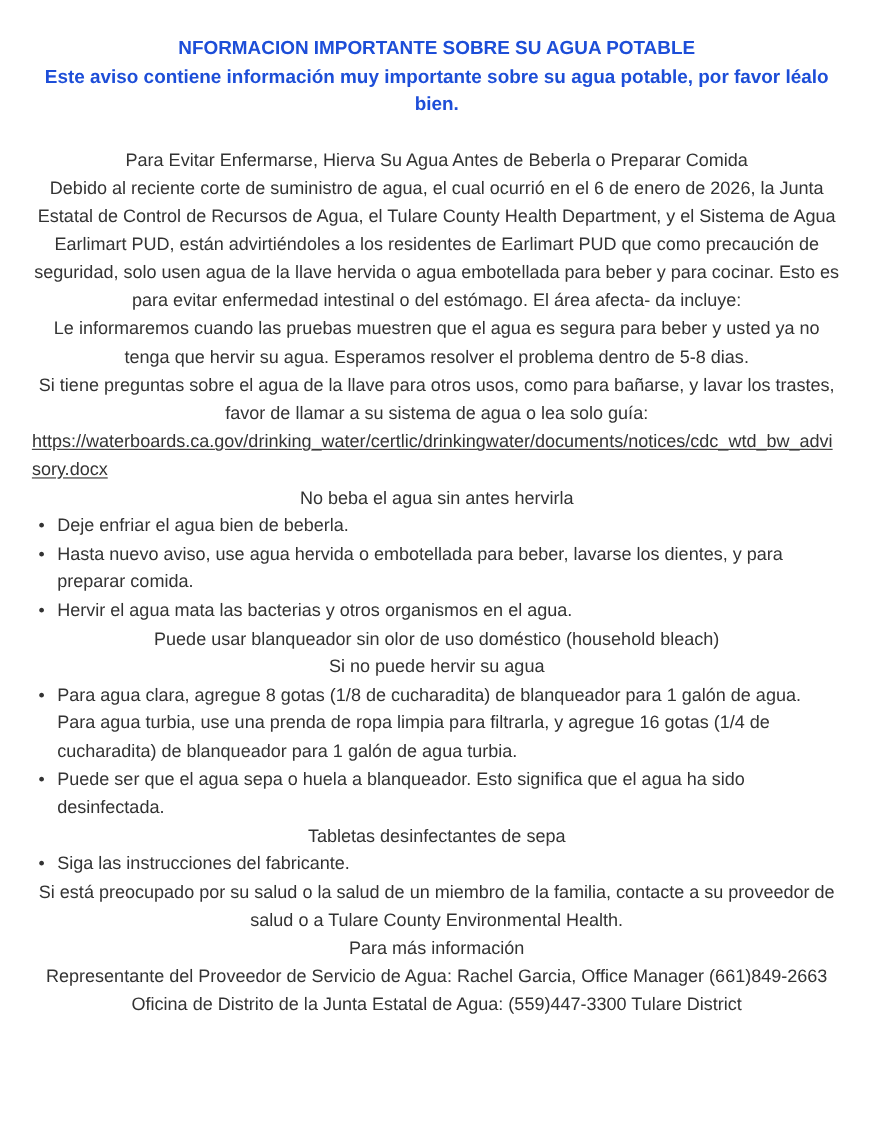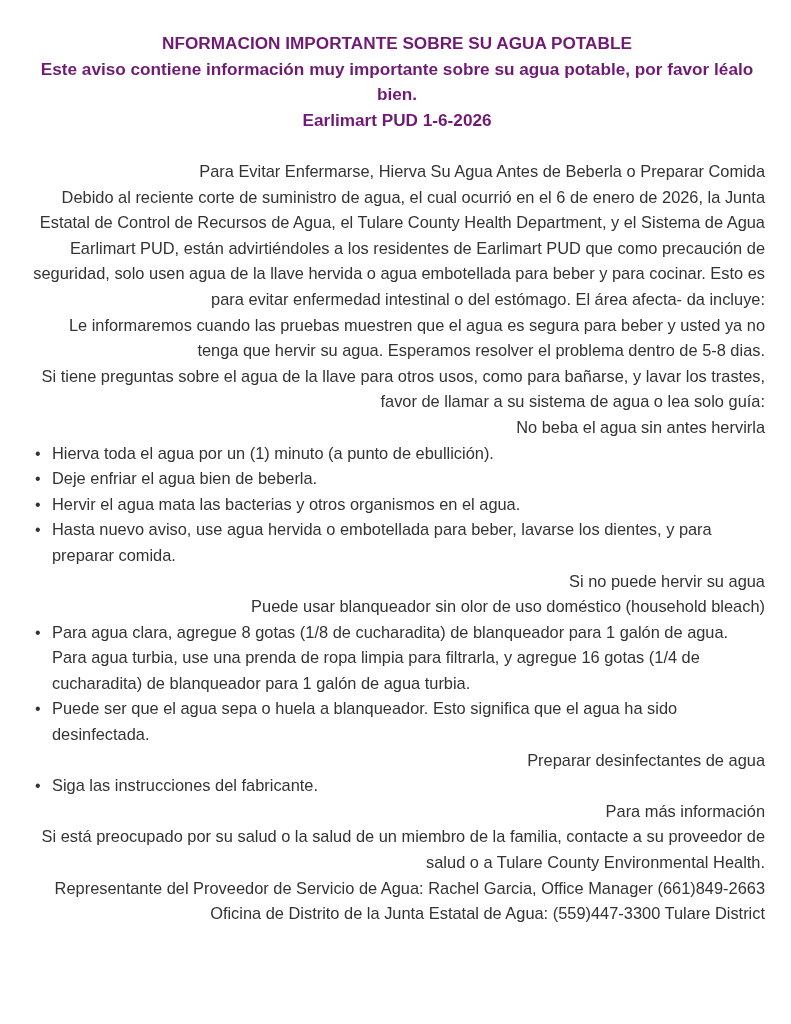--- a/index.html
+++ b/index.html
@@ -22,21 +22,21 @@
     height: 1024px;
     box-sizing: border-box;
     padding: 31px 26px 0 29px;
     background: #ffffff;
     position: relative;
   }
 
   
   .doc-header {
     text-align: center;
-    color: #701a75;
+    color: #1d4ed8;
     font-weight: bold;
     font-size: 17.2px;
     line-height: 25.5px;
     margin: 0 0 0 0;
     padding: 0 6px;
   }
   .doc-header .hline {
     display: block;
   }
   .header-spacer {
@@ -45,21 +45,21 @@
 
   
   .body-block {
     font-size: 16.4px;
     line-height: 25.6px;
     color: #333333;
   }
   .para {
     margin: 0;
     padding: 0;
-    text-align: right;
+    text-align: center;
   }
   .lead {
     margin: 0;
   }
 
   
   .url-line {
     margin: 0;
     word-break: break-all;
     overflow-wrap: anywhere;
@@ -97,56 +97,55 @@
   .w-bullet { max-width: 714px; }
 </style>
 </head>
 <body>
 
 <div class="page">
 
   <div class="doc-header">
     <span class="hline">NFORMACION IMPORTANTE SOBRE SU AGUA POTABLE</span>
     <span class="hline">Este aviso contiene información muy importante sobre su agua potable, por favor léalo bien.</span>
-    <span class="hline">Earlimart PUD 1-6-2026</span>
   </div>
 
   <div class="header-spacer"></div>
 
   <div class="body-block">
 
     <p class="para lead w-narrow">Para Evitar Enfermarse, Hierva Su Agua Antes de Beberla o Preparar Comida</p>
 
     <p class="para w-narrow">Debido al reciente corte de suministro de agua, el cual ocurrió en el 6 de enero de 2026, la Junta Estatal de Control de Recursos de Agua, el Tulare County Health Department, y el Sistema de Agua Earlimart PUD, están advirtiéndoles a los residentes de Earlimart PUD que como precaución de seguridad, solo usen agua de la llave hervida o agua embotellada para beber y para cocinar. Esto es para evitar enfermedad intestinal o del estómago. El área afecta- da incluye:</p>
 
     <p class="para w-narrow">Le informaremos cuando las pruebas muestren que el agua es segura para beber y usted ya no tenga que hervir su agua. Esperamos resolver el problema dentro de 5-8 dias.</p>
 
     <p class="para w-narrow">Si tiene preguntas sobre el agua de la llave para otros usos, como para bañarse, y lavar los trastes, favor de llamar a su sistema de agua o lea solo guía:</p>
 
+    <p class="url-line"><a class="url-link" href="#">https://waterboards.ca.gov/drinking_water/certlic/drinkingwater/documents/notices/cdc_wtd_bw_advisory.docx</a></p>
 
     <p class="para">No beba el agua sin antes hervirla</p>
     <ul class="bullets">
-      <li class="w-bullet">Hierva toda el agua por un (1) minuto (a punto de ebullición).</li>
       <li class="w-bullet">Deje enfriar el agua bien de beberla.</li>
+      <li class="w-bullet">Hasta nuevo aviso, use agua hervida o embotellada para beber, lavarse los dientes, y para preparar comida.</li>
       <li class="w-bullet">Hervir el agua mata las bacterias y otros organismos en el agua.</li>
-      <li class="w-bullet">Hasta nuevo aviso, use agua hervida o embotellada para beber, lavarse los dientes, y para preparar comida.</li>
     </ul>
 
+    <p class="para">Puede usar blanqueador sin olor de uso doméstico (household bleach)</p>
     <p class="para">Si no puede hervir su agua</p>
-    <p class="para">Puede usar blanqueador sin olor de uso doméstico (household bleach)</p>
     <ul class="bullets">
       <li class="w-bullet">Para agua clara, agregue 8 gotas (1/8 de cucharadita) de blanqueador para 1 galón de agua. Para agua turbia, use una prenda de ropa limpia para filtrarla, y agregue 16 gotas (1/4 de cucharadita) de blanqueador para 1 galón de agua turbia.</li>
       <li class="w-bullet">Puede ser que el agua sepa o huela a blanqueador. Esto significa que el agua ha sido desinfectada.</li>
     </ul>
 
-    <p class="para">Preparar desinfectantes de agua</p>
+    <p class="para">Tabletas desinfectantes de sepa</p>
     <ul class="bullets">
       <li class="w-bullet">Siga las instrucciones del fabricante.</li>
     </ul>
 
+    <p class="para w-narrow">Si está preocupado por su salud o la salud de un miembro de la familia, contacte a su proveedor de salud o a Tulare County Environmental Health.</p>
     <p class="para">Para más información</p>
-    <p class="para w-narrow">Si está preocupado por su salud o la salud de un miembro de la familia, contacte a su proveedor de salud o a Tulare County Environmental Health.</p>
 
     <p class="para">Representante del Proveedor de Servicio de Agua: Rachel Garcia, Office Manager (661)849-2663</p>
     <p class="para">Oficina de Distrito de la Junta Estatal de Agua: (559)447-3300 Tulare District</p>
 
   </div>
 </div>
 
 </body></html>

